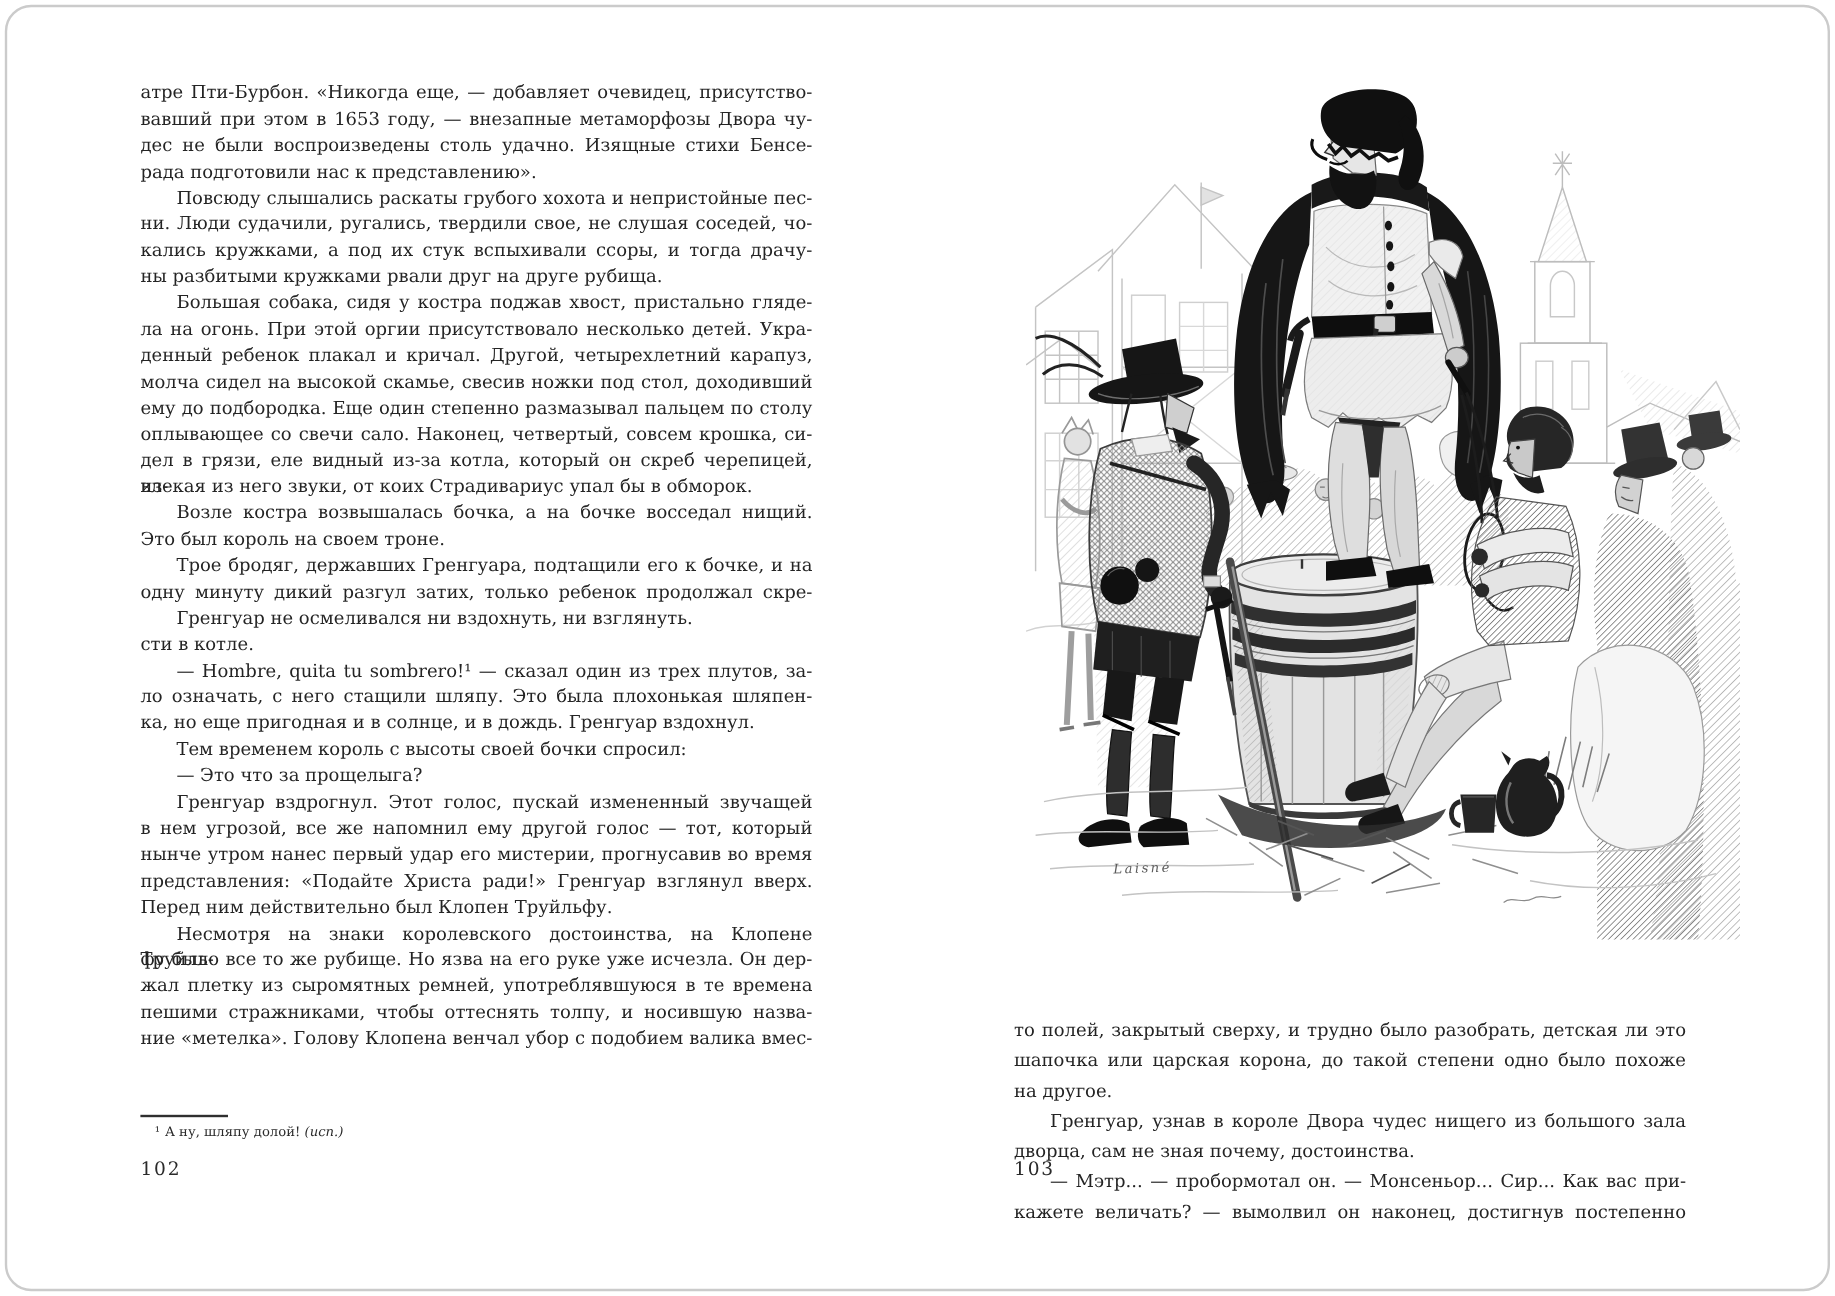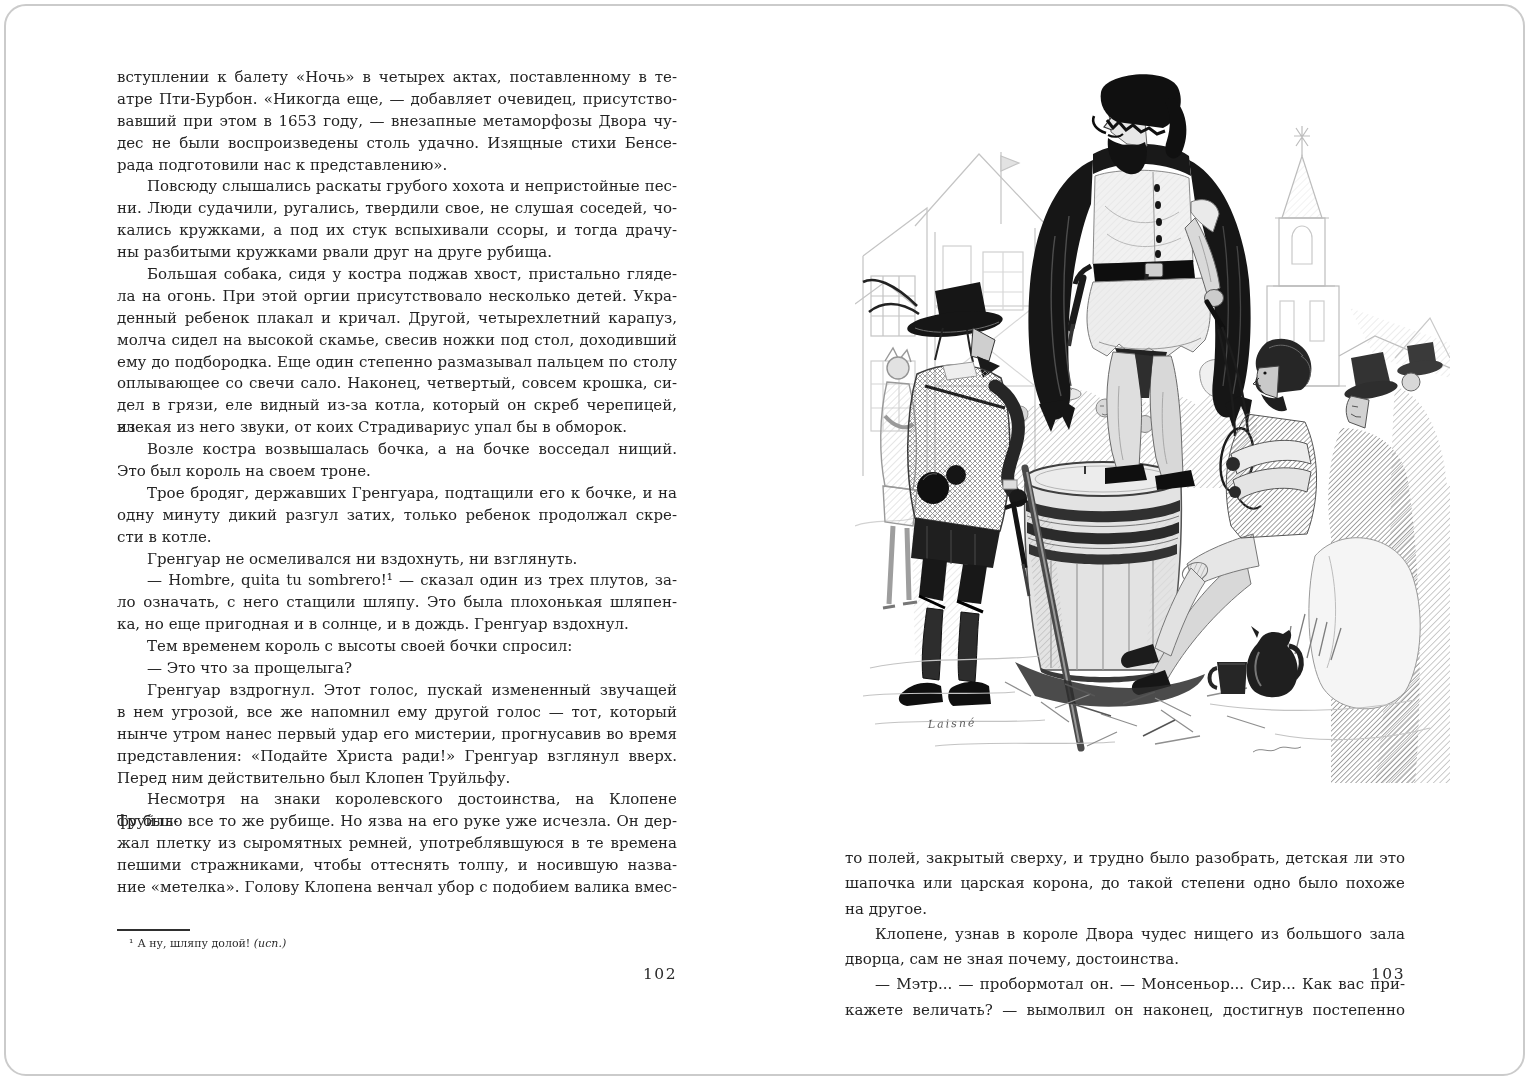--- a/index.html
+++ b/index.html
@@ -11,59 +11,58 @@
   #left-col{left:117px;top:67px}
   #left-col .line{line-height:21.9px;height:21.9px}
   #right-col{left:845px;top:846px}
   #right-col .line{line-height:25.3px;height:25.3px}
   .line.i{text-indent:30px}
   .line.e{text-align-last:left}
   .fnrule{position:absolute;left:117px;top:929px;width:73px;border-top:2px solid #2f2f2f}
   .footnote{position:absolute;left:117px;top:937px;width:560px;font-size:11px;color:#2a2a2a;text-indent:12px}
   .fnmark{margin-right:4px}
   .fnlang{font-style:italic}
-  .pagenum{position:absolute;top:965px;width:560px;text-align:right;font-size:15.5px;letter-spacing:1.5px;color:#2a2a2a}
+  .pagenum{position:absolute;top:965px;width:560px;text-align:left;font-size:15.5px;letter-spacing:1.5px;color:#2a2a2a}
   #pn-left{left:117px}
   #pn-right{left:845px}
   .illus{position:absolute;left:855px;top:56px;width:595px;height:729px}
   .sig{font-style:italic;letter-spacing:2px;font-size:11px;fill:#5c5c5c;font-family:"DejaVu Serif","Liberation Serif",serif}
 </style>
 </head>
 <body>
 
 <div class="frame"></div>
 
 <main>
 
   <section>
     <div id="left-col" class="textcol">
 
-    <div class="line">вступлении к балету «Ночь» в четырех актах, поставленному в те-</div>
         <div class="line">атре Пти-Бурбон. «Никогда еще, — добавляет очевидец, присутство-</div>
         <div class="line">вавший при этом в 1653 году, — внезапные метаморфозы Двора чу-</div>
         <div class="line">дес не были воспроизведены столь удачно. Изящные стихи Бенсе-</div>
         <div class="line e">рада подготовили нас к представлению».</div>
         <div class="line i">Повсюду слышались раскаты грубого хохота и непристойные пес-</div>
         <div class="line">ни. Люди судачили, ругались, твердили свое, не слушая соседей, чо-</div>
         <div class="line">кались кружками, а под их стук вспыхивали ссоры, и тогда драчу-</div>
         <div class="line e">ны разбитыми кружками рвали друг на друге рубища.</div>
         <div class="line i">Большая собака, сидя у костра поджав хвост, пристально гляде-</div>
         <div class="line">ла на огонь. При этой оргии присутствовало несколько детей. Укра-</div>
         <div class="line">денный ребенок плакал и кричал. Другой, четырехлетний карапуз,</div>
         <div class="line">молча сидел на высокой скамье, свесив ножки под стол, доходивший</div>
         <div class="line">ему до подбородка. Еще один степенно размазывал пальцем по столу</div>
         <div class="line">оплывающее со свечи сало. Наконец, четвертый, совсем крошка, си-</div>
         <div class="line">дел в грязи, еле видный из-за котла, который он скреб черепицей, из-</div>
         <div class="line e">влекая из него звуки, от коих Страдивариус упал бы в обморок.</div>
         <div class="line i">Возле костра возвышалась бочка, а на бочке восседал нищий.</div>
         <div class="line e">Это был король на своем троне.</div>
         <div class="line i">Трое бродяг, державших Гренгуара, подтащили его к бочке, и на</div>
         <div class="line">одну минуту дикий разгул затих, только ребенок продолжал скре-</div>
+        <div class="line i e">Гренгуар не осмеливался ни вздохнуть, ни взглянуть.</div>
         <div class="line e">сти в котле.</div>
-        <div class="line i e">Гренгуар не осмеливался ни вздохнуть, ни взглянуть.</div>
         <div class="line i">— Hombre, quita tu sombrero!¹ — сказал один из трех плутов, за-</div>
         <div class="line">ло означать, с него стащили шляпу. Это была плохонькая шляпен-</div>
         <div class="line e">ка, но еще пригодная и в солнце, и в дождь. Гренгуар вздохнул.</div>
         <div class="line i e">Тем временем король с высоты своей бочки спросил:</div>
         <div class="line i e">— Это что за прощелыга?</div>
         <div class="line i">Гренгуар вздрогнул. Этот голос, пускай измененный звучащей</div>
         <div class="line">в нем угрозой, все же напомнил ему другой голос — тот, который</div>
         <div class="line">нынче утром нанес первый удар его мистерии, прогнусавив во время</div>
         <div class="line">представления: «Подайте Христа ради!» Гренгуар взглянул вверх.</div>
         <div class="line e">Перед ним действительно был Клопен Труйльфу.</div>
@@ -319,21 +318,21 @@
       </g>
 
       <text class="sig" x="73" y="672" transform="rotate(-2 73 672)">Laisné</text>
     </svg>
 
     <div id="right-col" class="textcol">
 
     <div class="line">то полей, закрытый сверху, и трудно было разобрать, детская ли это</div>
         <div class="line">шапочка или царская корона, до такой степени одно было похоже</div>
         <div class="line e">на другое.</div>
-        <div class="line i">Клопене, узнав в короле Двора чудес нищего из большого зала</div>
+        <div class="line i">Гренгуар, узнав в короле Двора чудес нищего из большого зала</div>
         <div class="line e">дворца, сам не зная почему, достоинства.</div>
         <div class="line i">— Мэтр... — пробормотал он. — Монсеньор... Сир... Как вас при-</div>
         <div class="line">кажете величать? — вымолвил он наконец, достигнув постепенно</div>
       </div>
     <div id="pn-right" class="pagenum">103</div>
   </section>
 
 </main>
 
 </body></html>

